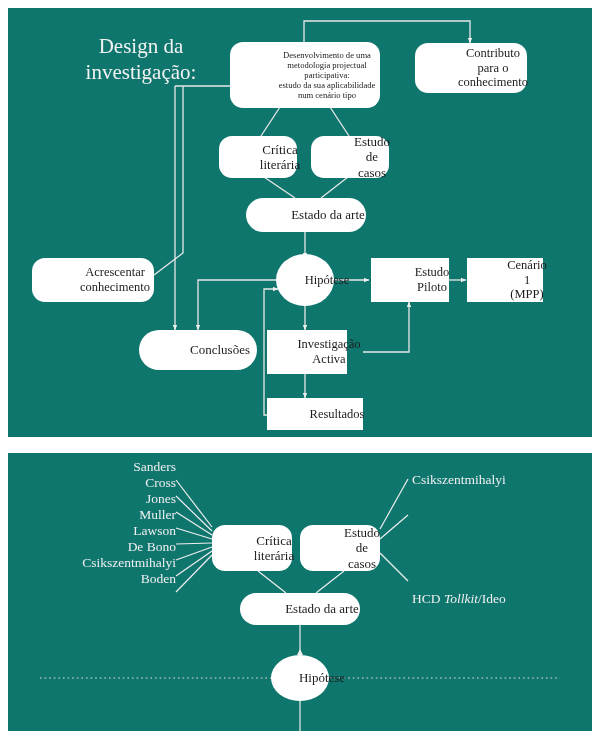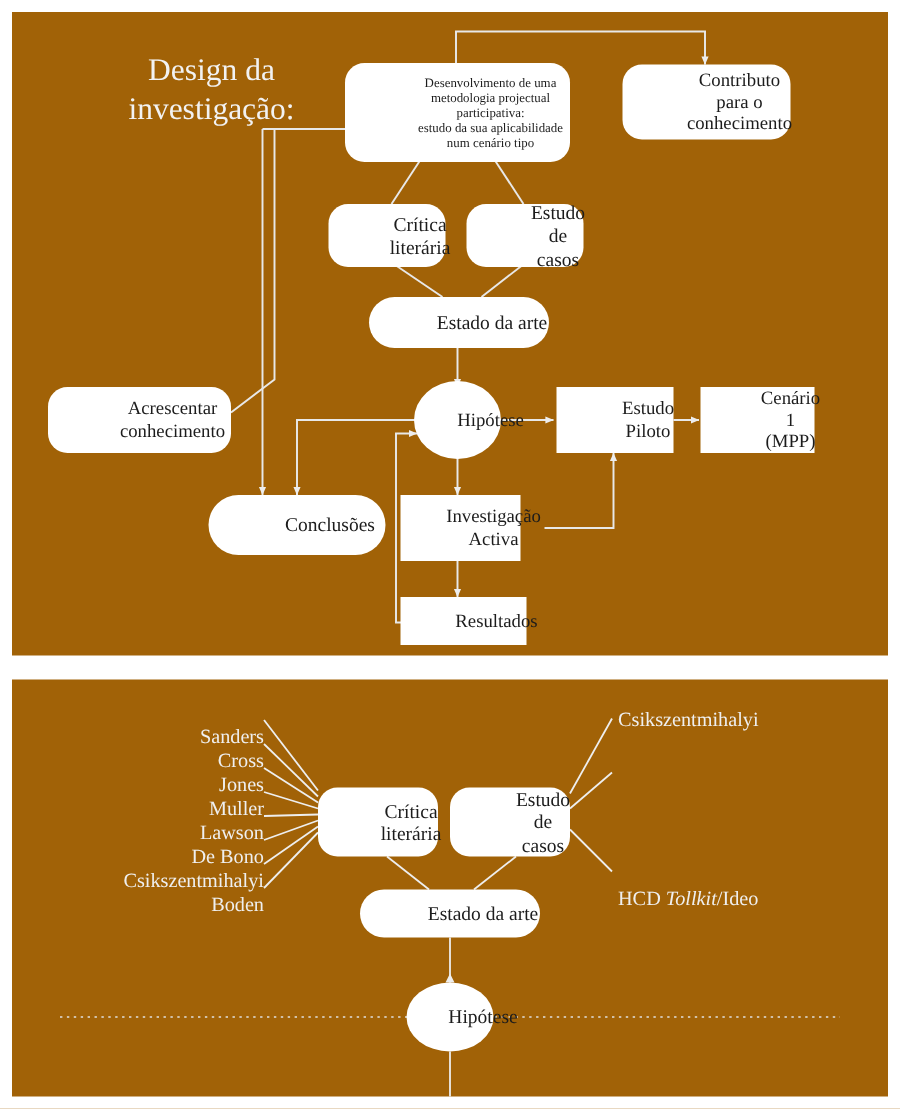--- a/index.html
+++ b/index.html
@@ -1,19 +1,19 @@
 <!DOCTYPE html>
 <html><head>
 <meta charset="utf-8">
 <style>
   html,body{margin:0;padding:0;background:#ffffff;}
   body{width:600px;height:739px;overflow:hidden;
        font-family:"Liberation Serif","DejaVu Serif",serif;}
 
-  .panel{position:absolute;left:8px;width:584px;background:#a16207;}
+  .panel{position:absolute;left:8px;width:584px;background:#0f766e;}
   #panel-top{top:8px;height:429px;}
   #panel-bottom{top:453px;height:278px;}
 
   svg.layer{position:absolute;left:0;top:0;width:100%;height:100%;overflow:visible;}
 
   .node{position:absolute;background:#ffffff;color:#1c1c1c;
         display:flex;align-items:center;justify-content:center;
         text-align:center;line-height:1.18;box-sizing:border-box;
         white-space:pre-line;padding-left:44px;}
   .rounded{border-radius:13px;}
@@ -104,21 +104,21 @@
 Piloto</div>
 
   <div class="node sharp" style="left:459px;top:250px;width:76px;height:44px;font-size:12.5px;text-align:center;">Cenário
 1 (MPP)</div>
 
   <div class="node pill" style="left:131px;top:322px;width:118px;height:40px;font-size:13px;">Conclusões</div>
 
   <div class="node sharp" style="left:259px;top:322px;width:80px;height:44px;font-size:12.5px;">Investigação
 Activa</div>
 
-  <div class="node sharp" style="left:259px;top:390px;width:84px;height:32px;font-size:12.5px;">Resultados</div>
+  <div class="node sharp" style="left:259px;top:390px;width:96px;height:32px;font-size:12.5px;">Resultados</div>
 </div>
 
 <div class="panel" id="panel-bottom">
 
   <svg class="layer" viewBox="0 0 584 278" preserveAspectRatio="none">
     <g stroke="#eeeeee" stroke-width="1.2" fill="none">
 
       <path d="M168,27 L204,74"></path>
       <path d="M168,43 L204,78"></path>
       <path d="M168,59 L204,82"></path>
@@ -137,21 +137,21 @@
 
       <path d="M292,172 L292,202"></path>
       <path d="M292,196 L289,202 L295,202 z" fill="#eeeeee" stroke="none"></path>
 
       <path d="M292,248 L292,278"></path>
     </g>
 
     <line x1="32" y1="225" x2="552" y2="225" stroke="#e0e0e0" stroke-width="1" stroke-dasharray="1.6 3"></line>
   </svg>
 
-  <div class="sidelabel side-left" style="left:8px;top:30px;width:160px;font-size:13.5px;line-height:16px;">Sanders
+  <div class="sidelabel side-left" style="left:8px;top:6px;width:160px;font-size:13.5px;line-height:16px;">Sanders
 Cross
 Jones
 Muller
 Lawson
 De Bono
 Csikszentmihalyi
 Boden</div>
 
   <div class="sidelabel side-right" style="left:404px;top:18px;width:180px;">Csikszentmihalyi</div>
 

